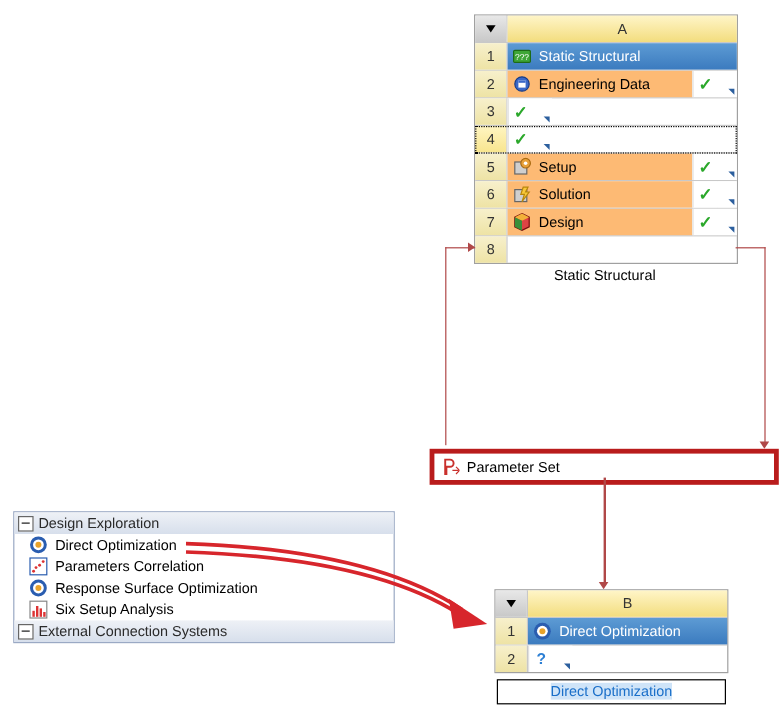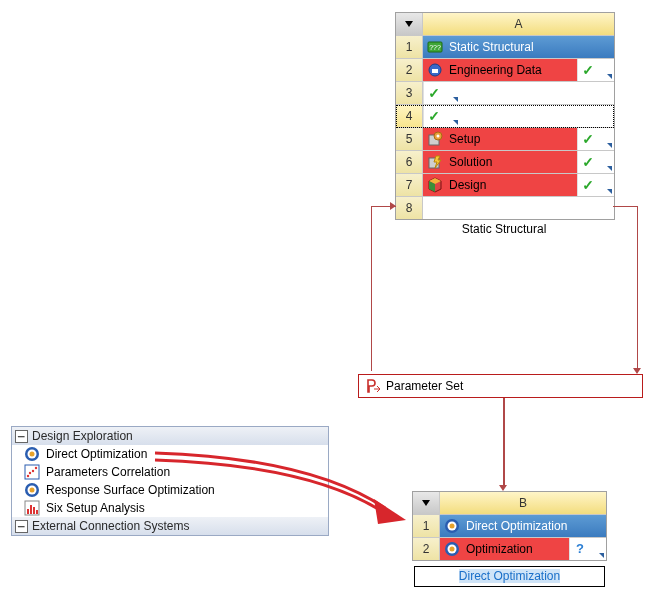--- a/index.html
+++ b/index.html
@@ -5,37 +5,37 @@
   html,body{margin:0;padding:0;font-family:"Segoe UI",Tahoma,Arial,sans-serif;font-size:12px;color:#000;background:#fff}
   #canvas{position:relative;width:651px;height:602px}
 
   
   .sys-table{position:absolute;border:1px solid #a0a0a0;background:#fff}
   .sys-row{display:flex;height:22px;line-height:22px;border-bottom:1px solid #c8c8c8}
   .sys-row:last-child{border-bottom:none}
   .hdr .num-col{background:linear-gradient(#e8e8e8,#c8c8c8);display:flex;align-items:center;justify-content:center}
   .hdr .name-col{background:linear-gradient(#fff5c8,#f3dd7e);text-align:center;font-weight:400;color:#333}
   .num-col{width:26px;border-right:1px solid #c8c8c8;text-align:center;background:linear-gradient(#f7f0cc,#eee3a5);color:#333;flex-shrink:0}
-  .name-col{flex:1;display:flex;align-items:center;padding:0 4px;gap:6px;background:#ef4444;overflow:hidden}
+  .name-col{flex:1;display:flex;align-items:center;padding:0 4px;gap:6px;background:#fdba74;overflow:hidden}
   .name-col.sel{background:linear-gradient(#5d9bd4,#3b7bbf);color:#fff}
   .stat-col{width:20px;border-left:1px solid #e0e0e0;display:flex;align-items:center;justify-content:center;background:#fff;flex-shrink:0}
   .tri-col{width:14px;display:flex;align-items:flex-end;justify-content:flex-end;padding:0 2px 2px 0;background:#fff;flex-shrink:0}
   .dotted{outline:1px dotted #000;outline-offset:-1px}
   .tri-down{width:0;height:0;border-left:4px solid transparent;border-right:4px solid transparent;border-top:6px solid #000}
   .tri-small{width:0;height:0;border-left:5px solid transparent;border-top:5px solid #2c5f9e}
   .check{color:#2ba82b;font-size:14px;font-weight:bold}
   .qmark{color:#2c7fd4;font-weight:bold;font-size:13px}
   .sys-caption{position:absolute;text-align:center;font-size:12px;color:#000}
 
   
   .ico{width:16px;height:16px;display:inline-block;flex-shrink:0;border-radius:2px;position:relative}
   .ico svg{width:16px;height:16px;display:block}
 
   
-  .param-box{position:absolute;border:1px solid #b91c1c;background:#fff;height:22px;display:flex;align-items:center;padding:0 5px;gap:6px}
+  .param-box{position:absolute;border:4px solid #b91c1c;background:#fff;height:22px;display:flex;align-items:center;padding:0 5px;gap:6px}
 
   
   .conn{position:absolute;background:#b04848}
   .arrow-down{position:absolute;width:0;height:0;border-left:4px solid transparent;border-right:4px solid transparent;border-top:6px solid #b04848}
   .arrow-right-red{position:absolute;width:0;height:0;border-top:4px solid transparent;border-bottom:4px solid transparent;border-left:6px solid #b04848}
 
   
   .toolbox{position:absolute;border:1px solid #9aa9c4;background:#fff}
   .tb-hdr{display:flex;align-items:center;height:18px;background:linear-gradient(#eef1f6,#d7dfec);padding:0 3px;gap:4px;font-size:12px;color:#2a2a2a}
   .tb-sq{width:11px;height:11px;border:1px solid #666;background:#fff;display:flex;align-items:center;justify-content:center;font-size:13px;line-height:11px;font-family:monospace;cursor:pointer;flex-shrink:0}
@@ -277,30 +277,20 @@
               <circle cx="8" cy="8" r="4.5" fill="#fff"></circle>
               <circle cx="8" cy="8" r="2.5" fill="#e8a22a"></circle>
             </svg>
           </span>
         <span>Direct Optimization</span>
       </div>
     </div>
 
     <div class="sys-row">
       <div class="num-col">2</div>
-      <div class="name-col">
-        <span class="ico">
-            <svg viewBox="0 0 16 16">
-              <circle cx="8" cy="8" r="7" fill="#2a5db0"></circle>
-              <circle cx="8" cy="8" r="4.5" fill="#fff"></circle>
-              <circle cx="8" cy="8" r="2.5" fill="#e8a22a"></circle>
-            </svg>
-          </span>
-        <span>Optimization</span>
-      </div>
       <div class="stat-col">
           <span class="qmark">?</span>
         </div>
       <div class="tri-col">
           <span class="tri-small"></span>
         </div>
     </div>
   </div>
 
   <div class="edit-box" style="left:414px;top:566px;width:145px">

